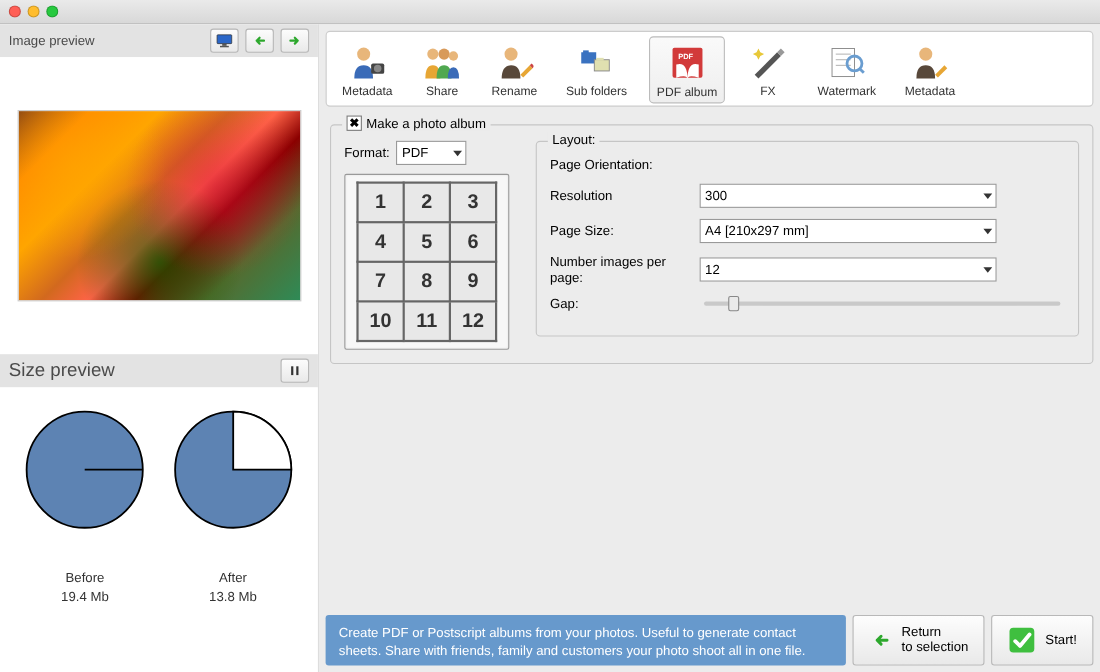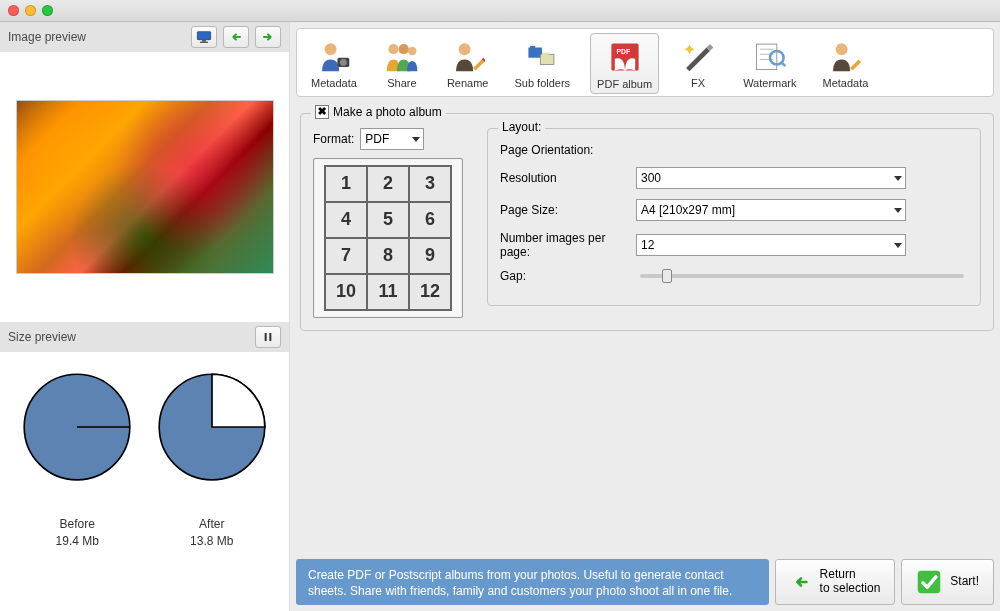--- a/index.html
+++ b/index.html
@@ -20,21 +20,21 @@
 .left { width: 290px; background: #fff; display: flex; flex-direction: column; border-right: 1px solid #ddd; }
 .panel-header { background: #e3e3e3; color: #4a4a4a; font-size: 12px; height: 30px; display: flex; align-items: center; justify-content: space-between; padding: 0 8px; }
 .panel-header .hdr-btns { display: flex; gap: 6px; }
 .hdr-btn { width: 26px; height: 22px; background: linear-gradient(#fcfcfc,#e9e9e9); border: 1px solid #b8b8b8; border-radius: 3px; display: flex; align-items: center; justify-content: center; cursor: pointer; }
 .hdr-btn svg { width: 16px; height: 14px; }
 
 .preview-area { height: 270px; background: #fff; display: flex; align-items: center; justify-content: center; }
 .preview-img { width: 258px; height: 174px; background: linear-gradient(135deg, #8b4513 0%, #ff8c00 15%, #ffa500 30%, #d2691e 45%, #ff6347 55%, #8b0000 65%, #556b2f 80%, #2e8b57 100%); position: relative; overflow: hidden; border: 1px solid #ccc; }
 .preview-img::before { content: ''; position: absolute; inset: 0; background: radial-gradient(circle at 20% 30%, rgba(255,165,0,0.6) 0%, transparent 35%), radial-gradient(circle at 70% 40%, rgba(220,20,60,0.5) 0%, transparent 40%), radial-gradient(circle at 50% 80%, rgba(0,100,0,0.7) 0%, transparent 40%); }
 
-.size-header { background: #e3e3e3; color: #4a4a4a; font-size: 12px; height: 30px; display: flex; align-items: center; justify-content: space-between; padding: 0 8px; }
+.size-header { background: #e3e3e3; color: #4a4a4a; font-size: 17px; height: 30px; display: flex; align-items: center; justify-content: space-between; padding: 0 8px; }
 
 .pies { display: flex; justify-content: space-around; padding: 20px 10px 10px; }
 .pie { width: 110px; }
 .pie svg { width: 110px; height: 110px; }
 .pie-lbl { text-align: center; font-size: 12px; color: #333; margin-top: 30px; line-height: 1.4; }
 
 
 .right { flex: 1; background: #ececec; display: flex; flex-direction: column; padding: 6px; gap: 6px; }
 
 .toolbar { background: #fff; border: 1px solid #ccc; border-radius: 4px; padding: 4px 8px 2px; display: flex; gap: 14px; }

